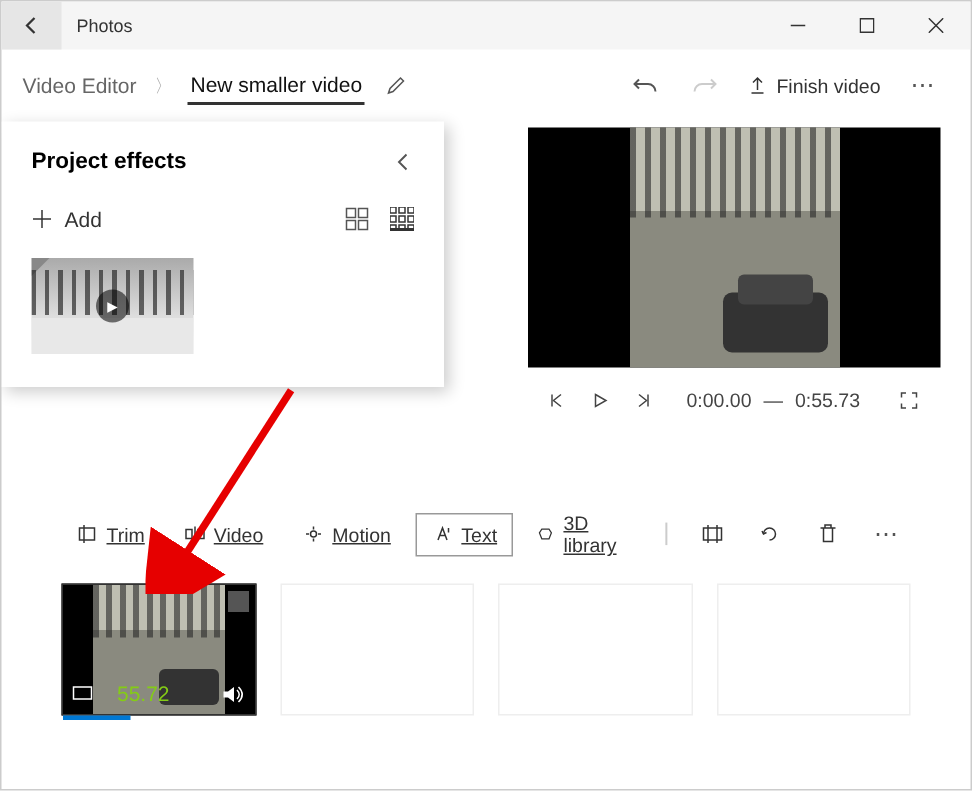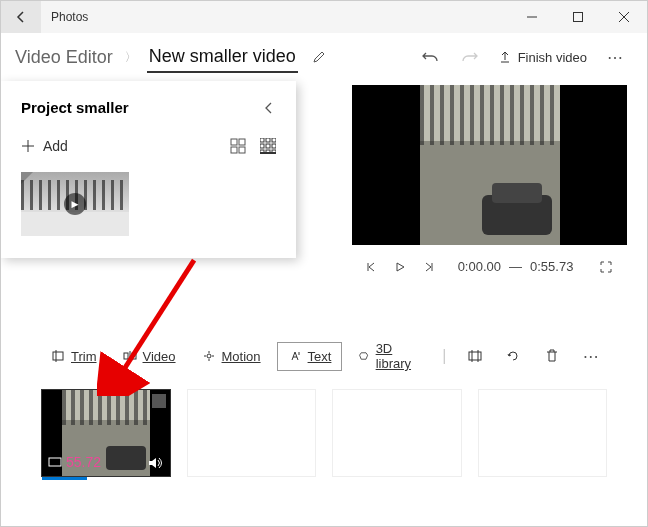--- a/index.html
+++ b/index.html
@@ -3,21 +3,21 @@
 <meta charset="utf-8">
 <style>
   * { box-sizing: border-box; margin: 0; padding: 0; font-family: "Segoe UI", sans-serif; }
   body { width: 648px; height: 527px; background: #fff; border: 1px solid #ccc; overflow: hidden; position: relative; }
   .titlebar { height: 32px; background: #f5f5f5; display: flex; align-items: center; }
   .back-btn { width: 40px; height: 32px; background: #e6e6e6; display: flex; align-items: center; justify-content: center; color: #333; }
   .app-title { margin-left: 10px; font-size: 12px; color: #333; flex: 1; }
   .win-controls { display: flex; }
   .win-btn { width: 46px; height: 32px; display: flex; align-items: center; justify-content: center; color: #333; }
   .toolbar { height: 48px; display: flex; align-items: center; padding: 0 12px; border-bottom: 0; }
-  .crumb { font-size: 18px; color: #666; padding: 4px 2px; }
+  .crumb { font-size: 14px; color: #666; padding: 4px 2px; }
   .crumb.active { color: #111; border-bottom: 2px solid #333; }
   .chev { margin: 0 10px; color: #aaa; font-size: 12px; }
   .pencil { margin-left: 14px; color: #555; }
   .spacer { flex: 1; }
   .tool-btn { width: 40px; height: 40px; display: flex; align-items: center; justify-content: center; color: #555; font-size: 16px; }
   .tool-btn.disabled { color: #ccc; }
   .finish { display: flex; align-items: center; gap: 6px; font-size: 13px; color: #333; padding: 0 8px; }
   .content { position: relative; height: 240px; }
   .library { position: absolute; left: 0; top: 0; width: 295px; background: #fff; box-shadow: 3px 3px 10px rgba(0,0,0,0.2); padding: 18px 20px 22px; z-index: 2; }
   .lib-head { display: flex; align-items: center; justify-content: space-between; margin-bottom: 22px; }
@@ -44,21 +44,21 @@
   .edit-bar { display: flex; align-items: center; gap: 6px; padding: 6px 40px 12px; margin-top: 8px; }
   .edit-btn { display: flex; align-items: center; gap: 6px; font-size: 13px; color: #333; padding: 6px 10px; text-decoration: underline; }
   .edit-btn.sel { border: 1px solid #999; }
   .edit-sep { color: #ccc; margin: 0 6px; }
   .storyboard { display: flex; gap: 16px; padding: 0 40px; }
   .clip { width: 130px; height: 88px; background: #fff; border: 1px solid #eee; position: relative; }
   .clip.filled { background: #000; border: 1px solid #333; }
   .clip.filled .inner { position: absolute; left: 20px; right: 20px; top: 0; bottom: 0; background: linear-gradient(#bfbfb2 0 35%, #8a8a7f 35% 100%); }
   .clip.filled .inner::before { content: ""; position: absolute; top: 0; left: 0; right: 0; height: 35px; background: repeating-linear-gradient(90deg, rgba(40,40,40,0.6) 0 4px, transparent 4px 9px); }
   .clip.filled .inner .car2 { position: absolute; bottom: 6px; right: 4px; width: 40px; height: 24px; background: #333; border-radius: 4px; }
-  .clip .dur { position: absolute; left: 6px; bottom: 6px; color: #ec4899; font-size: 14px; display: flex; gap: 4px; align-items: center; }
+  .clip .dur { position: absolute; left: 6px; bottom: 6px; color: #84cc16; font-size: 14px; display: flex; gap: 16px; align-items: center; }
   .clip .vol { position: absolute; right: 6px; bottom: 6px; color: #fff; }
   .clip .mark { position: absolute; right: 4px; top: 4px; width: 14px; height: 14px; background: #555; }
   .clip .prog { position: absolute; left: 0; bottom: -4px; height: 3px; width: 35%; background: #0078d4; }
   .arrow { position: absolute; left: 96px; top: 255px; width: 120px; height: 140px; pointer-events: none; z-index: 5; }
   svg { display: block; }
 </style>
 </head>
 <body>
 
 <div class="titlebar">
@@ -113,21 +113,21 @@
       </svg>
     <span>Finish video</span>
   </div>
   <div class="tool-btn">⋯</div>
 </div>
 
 <div class="content">
 
   <div class="library">
     <div class="lib-head">
-      <div class="lib-title">Project smaller</div>
+      <div class="lib-title">Project effects</div>
       <div>
         <svg width="14" height="14" viewBox="0 0 14 14">
             <path d="M9 2 L4 7 L9 12" stroke="#555" fill="none" stroke-width="1.3"></path>
           </svg>
       </div>
     </div>
     <div class="lib-actions">
       <div class="add-btn">
         <svg width="14" height="14" viewBox="0 0 14 14">
             <path d="M7 1 V13 M1 7 H13" stroke="#333"></path>

